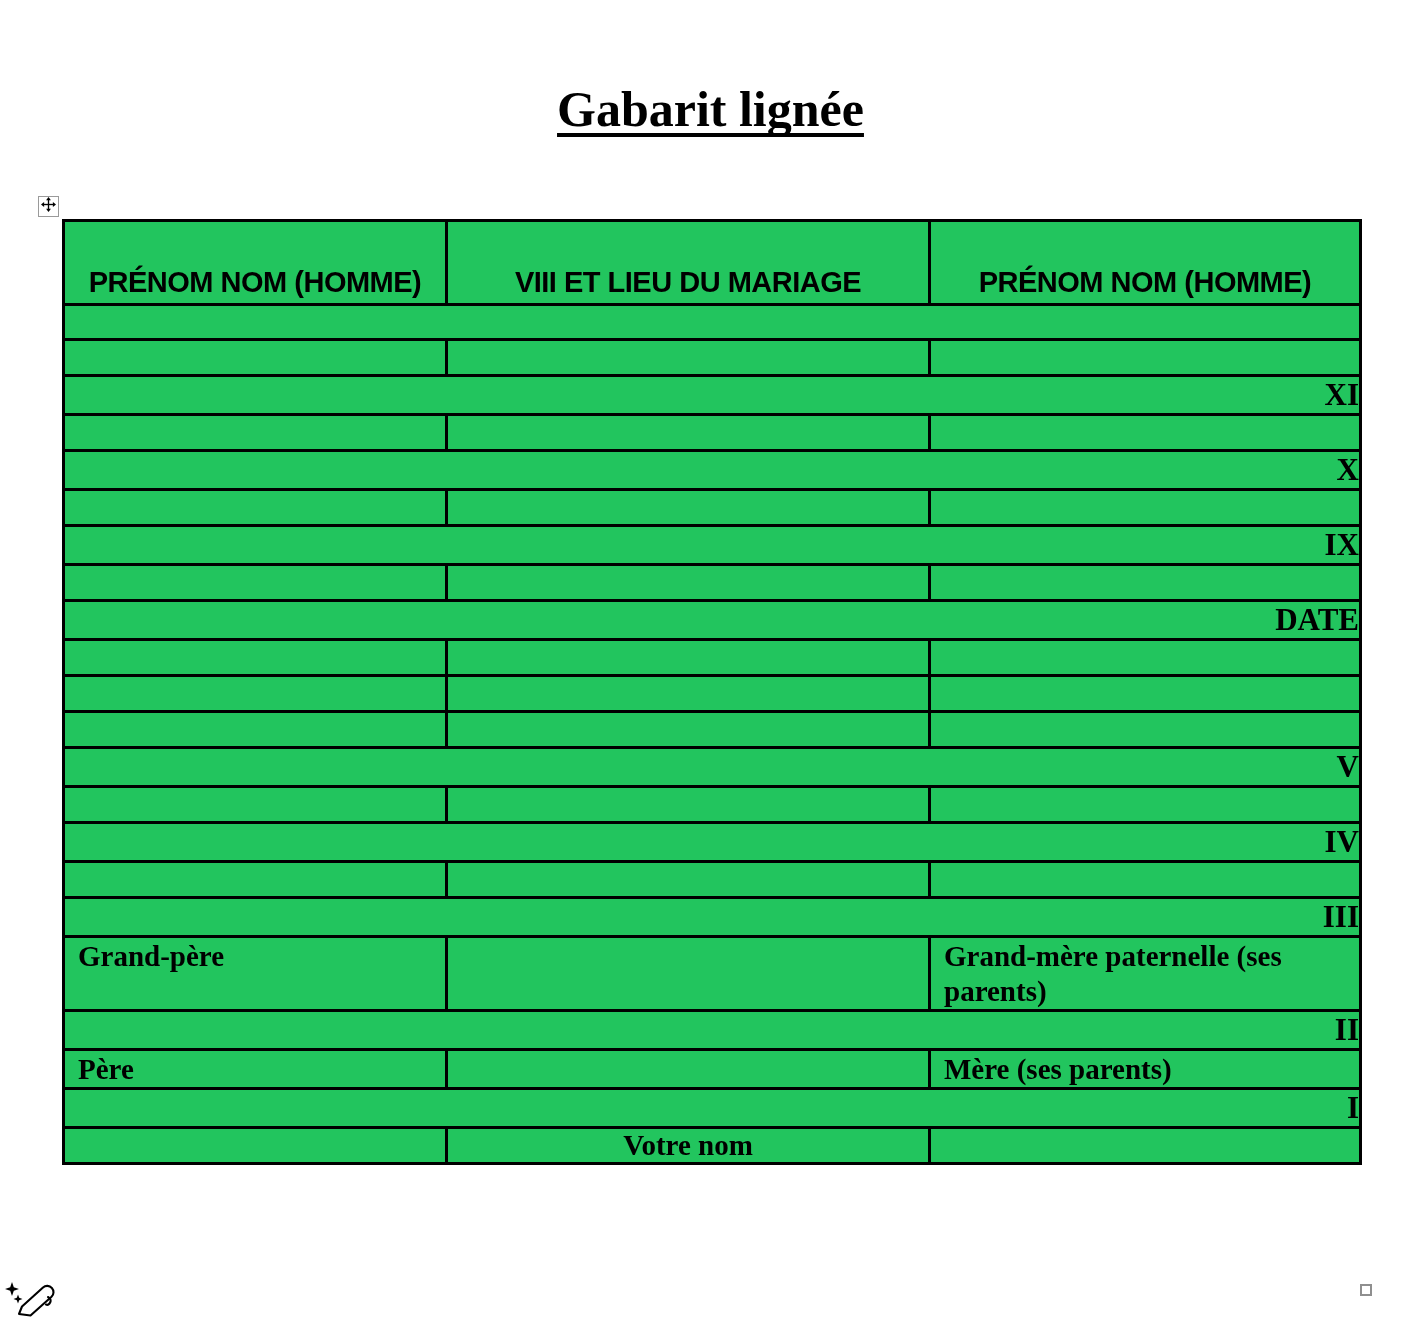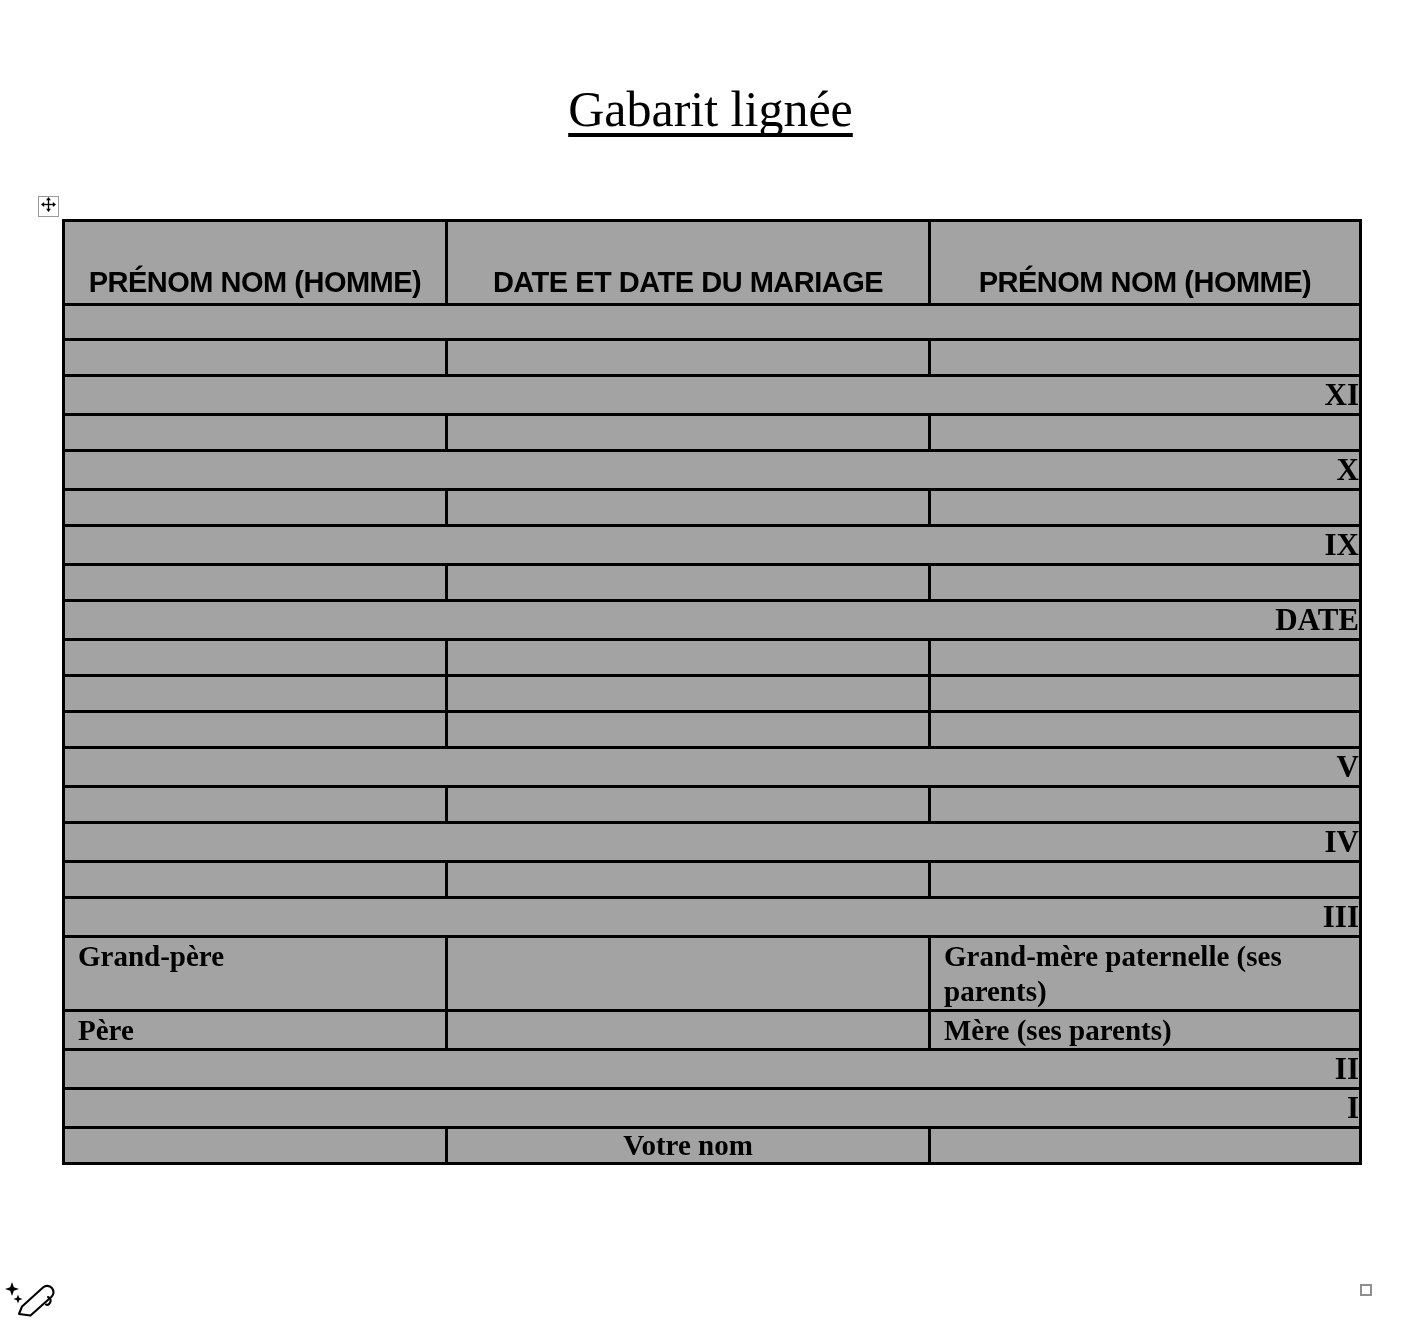--- a/index.html
+++ b/index.html
@@ -11,21 +11,21 @@
     position: relative;
     overflow: hidden;
   }
   .page-title-wrap {
     position: absolute;
     left: 62px; top: 80px; width: 1297px;
     text-align: center;
   }
   .page-title {
     font-family: "Liberation Serif", serif;
-    font-weight: normal;
+    font-weight: bold;
     font-size: 50px;
     text-decoration: underline;
     text-decoration-thickness: 4px;
     text-underline-offset: 7px;
     text-decoration-skip-ink: none;
   }
   .move-handle {
     position: absolute;
     left: 38px; top: 196px;
     width: 21px; height: 21px;
@@ -36,21 +36,21 @@
   }
   table.lineage {
     position: absolute;
     left: 62px; top: 219px;
     width: 1297px;
     border-collapse: collapse;
     table-layout: fixed;
   }
   table.lineage td {
     border: 3px solid #000;
-    background: #a3a3a3;
+    background: #22c55e;
     overflow: hidden;
   }
   tr.r-header { height: 84px; }
   tr.r-header td {
     font-family: "Liberation Sans", sans-serif;
     font-weight: bold;
     font-size: 29px;
     letter-spacing: -0.5px;
     text-align: center;
     vertical-align: bottom;
@@ -120,21 +120,21 @@
 
 <table class="lineage">
   <colgroup>
     <col style="width:383px">
       <col style="width:483px">
       <col style="width:431px">
   </colgroup>
   <tbody>
     <tr class="r-header">
       <td>PRÉNOM NOM (HOMME)</td>
-      <td>DATE ET DATE DU MARIAGE</td>
+      <td>VIII ET LIEU DU MARIAGE</td>
       <td>PRÉNOM NOM (HOMME)</td>
     </tr>
 
     <tr class="r-spacer">
       <td colspan="3"></td>
     </tr>
 
     <tr class="r-std">
       <td></td>
       <td></td>
@@ -209,27 +209,27 @@
     <tr class="r-std">
       <td colspan="3" class="gen-cell">III</td>
     </tr>
 
     <tr class="r-tall">
       <td class="label-cell">Grand-père</td>
       <td></td>
       <td class="label-cell">Grand-mère paternelle (ses parents)</td>
     </tr>
     <tr class="r-std">
+      <td colspan="3" class="gen-cell">II</td>
+    </tr>
+
+    <tr class="r-std">
       <td class="label-cell">Père</td>
       <td></td>
       <td class="label-cell">Mère (ses parents)</td>
-    </tr>
-
-    <tr class="r-std">
-      <td colspan="3" class="gen-cell">II</td>
     </tr>
     <tr class="r-std">
       <td colspan="3" class="gen-cell">I</td>
     </tr>
 
     <tr class="r-std">
       <td></td>
       <td class="label-center">Votre nom</td>
       <td></td>
     </tr>

